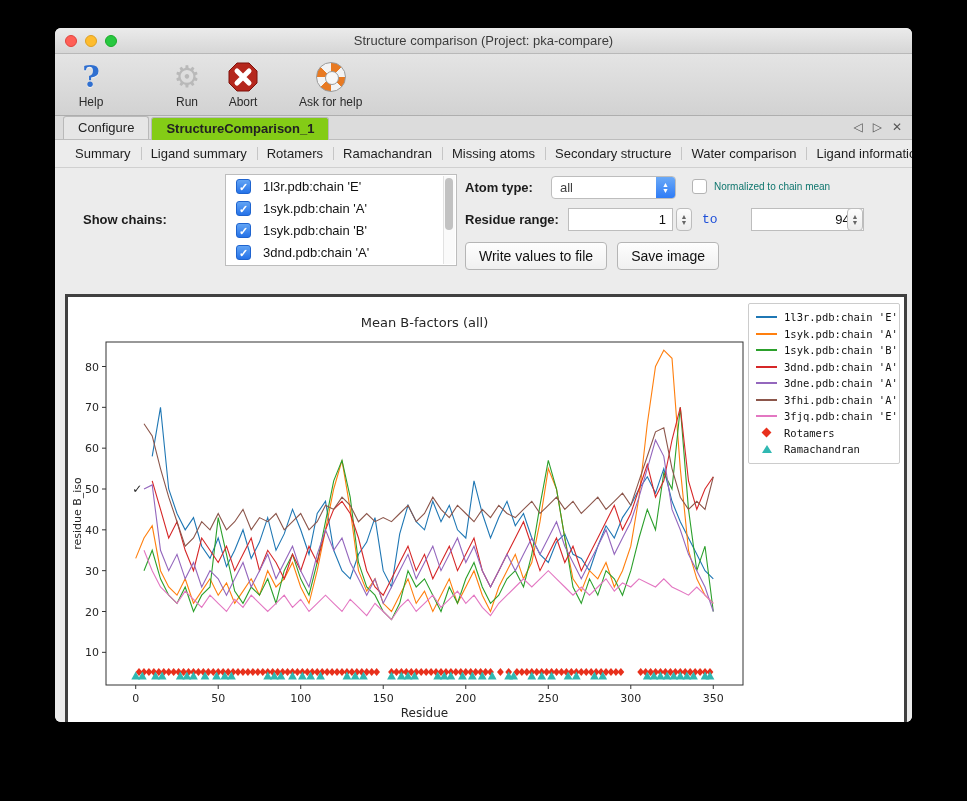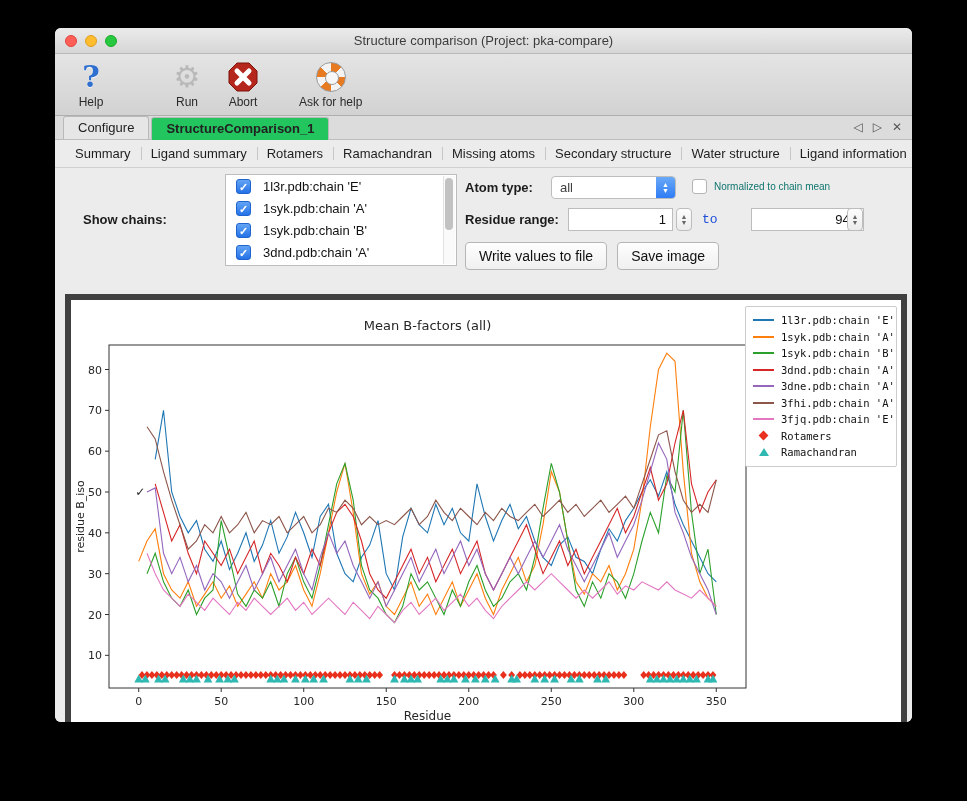--- a/index.html
+++ b/index.html
@@ -36,21 +36,21 @@
     background:conic-gradient(#e87a22 0 45deg,#f3f3f3 45deg 90deg,#e87a22 90deg 135deg,#f3f3f3 135deg 180deg,#e87a22 180deg 225deg,#f3f3f3 225deg 270deg,#e87a22 270deg 315deg,#f3f3f3 315deg 360deg);
     border:1px solid #9a9a9a; position:relative; }
   .lifebuoy::after { content:""; position:absolute; left:8px; top:8px; width:12px; height:12px;
     background:#f7f7f7; border:1px solid #9a9a9a; border-radius:50%; }
 
   
   .maintabs { height:24px; flex:0 0 24px; background:#dcdcdc; display:flex; align-items:flex-end;
     padding:0 8px; position:relative; border-bottom:1px solid #bdbdbd; }
   .mtab { font-size:13px; color:#222; padding:3px 14px 4px 14px; border:1px solid #b9b9b9;
     border-bottom:none; background:#e6e6e6; border-radius:3px 3px 0 0; margin-right:2px; }
-  .mtab.active { background:#22c55e; font-weight:bold; position:relative; top:1px; }
+  .mtab.active { background:#84cc16; font-weight:bold; position:relative; top:1px; }
   .mtab-nav { position:absolute; right:10px; top:4px; display:flex; gap:10px; font-size:12px; color:#555; }
   .mtab-nav span { cursor:default; }
 
   
   .subtabs { height:28px; flex:0 0 28px; background:#ececec; border-bottom:1px solid #d0d0d0;
     display:flex; align-items:center; padding:0 10px; }
   .stab { font-size:13px; color:#1e1e1e; padding:3px 10px; position:relative; white-space:nowrap; }
   .stab + .stab::before { content:""; position:absolute; left:0; top:4px; bottom:4px; width:1px; background:#c6c6c6; }
 
   
@@ -89,21 +89,21 @@
     justify-content:center; color:#666; font-size:7px; line-height:6px; }
   .st1 { left:621px; } .st2 { left:792px; }
   .to-word { position:absolute; left:647px; top:44px; font-size:13px; color:#1d4ed8;font-family:Liberation Mono, monospace; }
 
   .btnrow { position:absolute; left:410px; top:74px; display:flex; gap:10px; }
   .pushbtn { background:linear-gradient(#fefefe,#f0f0f0); border:1px solid #b5b5b5; border-radius:4px;
     font-size:14px; color:#111; padding:5px 13px; font-family:"Liberation Sans",sans-serif; }
 
   
   .plotwrap { flex:1; position:relative; background:#ececec; padding:4px 7px 2px 10px; }
-  .plotpanel { position:relative; width:842px; height:440px; background:#fff; border:6px solid #404040; }
+  .plotpanel { position:relative; width:842px; height:440px; background:#fff; border:3px solid #404040; }
   .figure { position:absolute; left:0; top:0; }
 
   .legend { position:absolute; right:4px; top:6px; width:152px; background:#fff; border:1px solid #ccc;
     border-radius:2px; padding:5px 8px 5px 7px; }
   .leg-row { display:flex; align-items:center; height:16.5px; gap:7px; }
   .leg-line { width:21px; height:2px; flex:0 0 21px; }
   .leg-mark { width:21px; flex:0 0 21px; display:flex; justify-content:center; }
   .leg-diamond { width:7px; height:7px; transform:rotate(45deg); }
   .leg-tri { width:0; height:0; border-left:5px solid transparent; border-right:5px solid transparent;
     border-bottom:8px solid #30b8b2; }
@@ -166,21 +166,21 @@
       </div>
     </div>
 
     <div class="subtabs" id="subtabs">
         <div class="stab">Summary</div>
         <div class="stab">Ligand summary</div>
         <div class="stab">Rotamers</div>
         <div class="stab">Ramachandran</div>
         <div class="stab">Missing atoms</div>
         <div class="stab">Secondary structure</div>
-        <div class="stab">Water structure</div>
+        <div class="stab">Water comparison</div>
         <div class="stab">Ligand information</div>
       </div>
 
     <div class="controls">
       <div class="lbl show-chains-lbl">Show chains:</div>
       <div class="chainbox" id="chainbox">
         <div class="chain-scroll">
           <div class="chain-thumb"></div>
         </div>
       <div class="chainrow">

